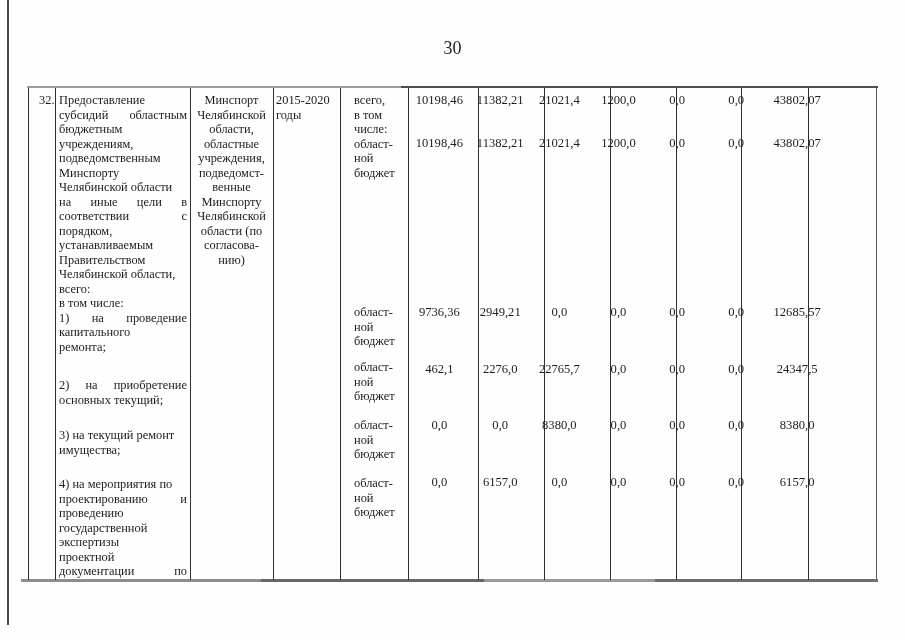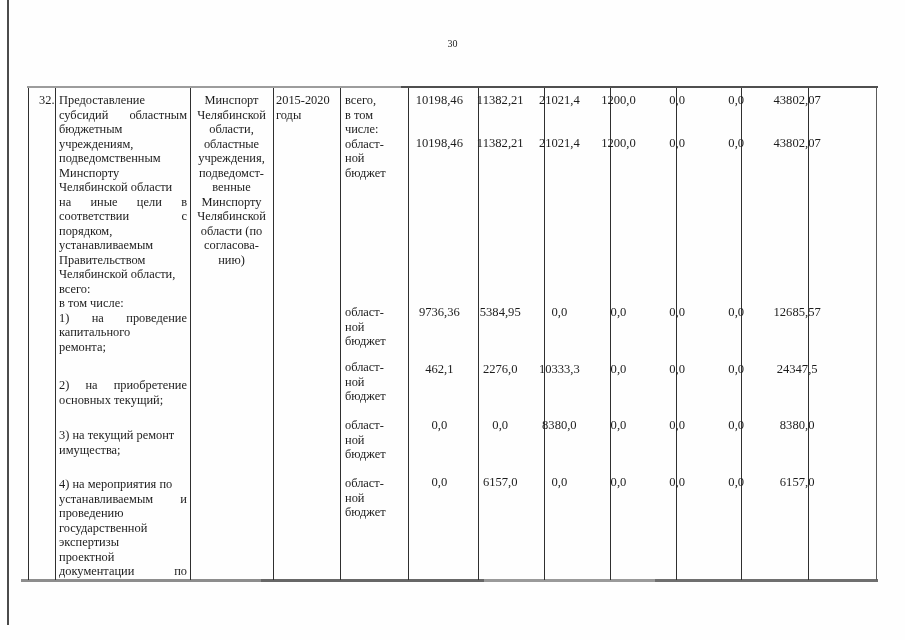--- a/index.html
+++ b/index.html
@@ -2,21 +2,21 @@
 <html><head>
 <meta charset="utf-8">
 <style>
   html,body { margin:0; padding:0; background:#e8e8e8; }
   .page {
     position:relative; width:905px; height:640px; margin:0 auto;
     background:#fefefe; overflow:hidden;
     font-family:"Liberation Serif","DejaVu Serif",serif; color:#1c1c1c;
   }
   .scan-line { position:absolute; left:7px; top:0; width:2px; height:625px; background:#4b4b4b; }
-  .page-num { position:absolute; top:38px; left:0; width:905px; text-align:center; font-size:10px; }
+  .page-num { position:absolute; top:38px; left:0; width:905px; text-align:center; font-size:18px; }
 
   .tbl { position:absolute; left:28px; top:88px; width:849px; height:492px; }
   .vl  { position:absolute; top:0; bottom:0; width:1px; background:#2f2f2f; }
   .vl.right { background:#5a5a5a; }
   .hb  { position:absolute; }
   .hb.top { left:-1px; right:-1px; top:-2px; height:2px;
             background:linear-gradient(90deg,#9c9c9c 0 44%,#4f4f4f 44% 100%); }
   .hb.bot { left:-7px; right:-1px; bottom:-2px; height:3px;
             background:linear-gradient(90deg,#8d8d8d 0 28%,#676767 28% 54%,#9a9a9a 54% 74%,#6f6f6f 74% 100%); }
 
@@ -26,21 +26,21 @@
 
   .num-cell  { left:0;   width:27px; }
   .num-cell .ln { padding-left:11px; }
   .desc-cell { left:27px; width:135px; }
   .desc-cell .blk { left:4px; right:3px; }
   .desc-cell .jl { white-space:normal; text-align:justify; text-align-last:justify; }
   .exec-cell { left:162px; width:83px; text-align:center; }
   .period-cell { left:245px; width:67px; }
   .period-cell .ln { padding-left:3px; }
   .fund-cell { left:312px; width:68px; }
-  .fund-cell .ln { padding-left:5px; }
+  .fund-cell .ln { padding-left:14px; }
 
   .vrow { position:absolute; left:380px; width:420px; display:flex; }
   .vc   { font-size:12.6px; line-height:15px; height:15px; text-align:center; }
   .w0{width:70px}.w1{width:66px}.w2{width:66px}.w3{width:66px}.w4{width:65px}.w5{width:67px}.w6{width:69px}
 </style>
 </head>
 <body>
 
 <div class="page">
   <div class="scan-line"></div>
@@ -94,21 +94,21 @@
       <div class="blk" style="top:290px">
         <div class="ln jl">2) на приобретение</div>
         <div class="ln">основных текущий;</div>
       </div>
       <div class="blk" style="top:340px">
         <div class="ln">3) на текущий ремонт</div>
         <div class="ln">имущества;</div>
       </div>
       <div class="blk" style="top:389px">
         <div class="ln">4) на мероприятия по</div>
-        <div class="ln jl">устанавливаемым и</div>
+        <div class="ln jl">проектированию и</div>
         <div class="ln">проведению</div>
         <div class="ln">государственной</div>
         <div class="ln">экспертизы</div>
         <div class="ln">проектной</div>
         <div class="ln jl">документации по</div>
       </div>
     </div>
 
     <div class="cell exec-cell">
       <div class="blk" style="top:5px">
@@ -178,31 +178,31 @@
       <div class="vc w0">10198,46</div>
       <div class="vc w1">11382,21</div>
       <div class="vc w2">21021,4</div>
       <div class="vc w3">1200,0</div>
       <div class="vc w4">0,0</div>
       <div class="vc w5">0,0</div>
       <div class="vc w6">43802,07</div>
     </div>
     <div class="vrow" style="top:217px">
       <div class="vc w0">9736,36</div>
-      <div class="vc w1">5384,95</div>
+      <div class="vc w1">2949,21</div>
       <div class="vc w2">0,0</div>
       <div class="vc w3">0,0</div>
       <div class="vc w4">0,0</div>
       <div class="vc w5">0,0</div>
       <div class="vc w6">12685,57</div>
     </div>
     <div class="vrow" style="top:274px">
       <div class="vc w0">462,1</div>
       <div class="vc w1">2276,0</div>
-      <div class="vc w2">10333,3</div>
+      <div class="vc w2">22765,7</div>
       <div class="vc w3">0,0</div>
       <div class="vc w4">0,0</div>
       <div class="vc w5">0,0</div>
       <div class="vc w6">24347,5</div>
     </div>
     <div class="vrow" style="top:330px">
       <div class="vc w0">0,0</div>
       <div class="vc w1">0,0</div>
       <div class="vc w2">8380,0</div>
       <div class="vc w3">0,0</div>

